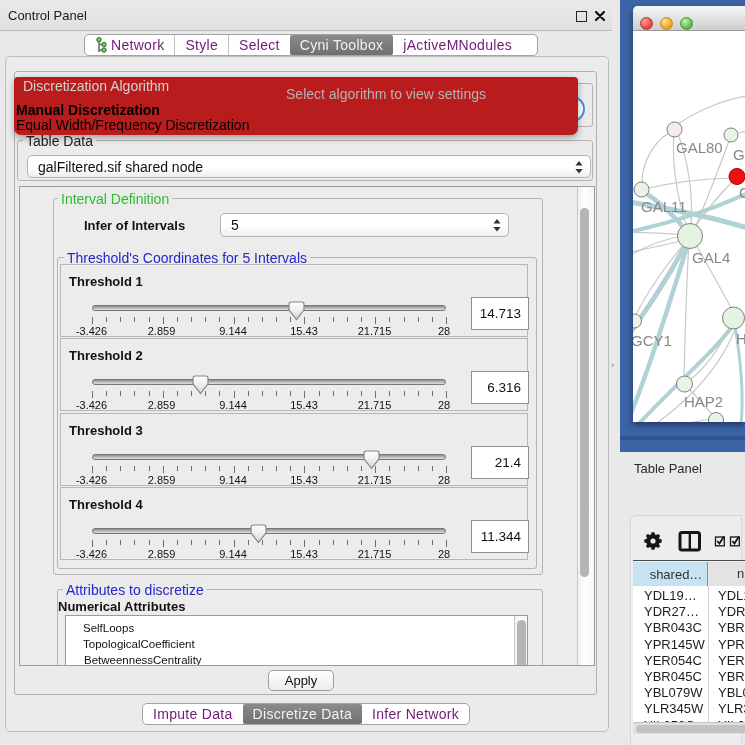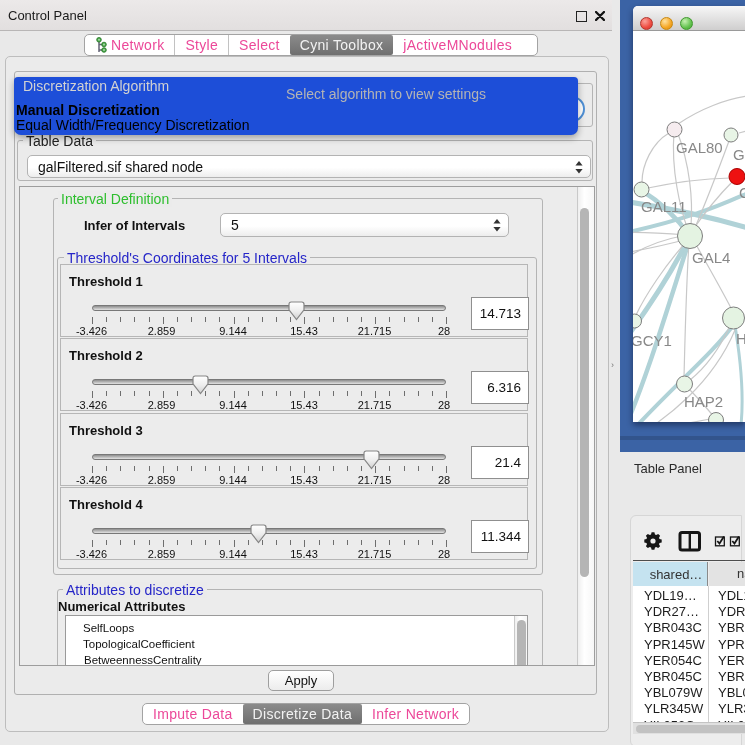--- a/index.html
+++ b/index.html
@@ -5,21 +5,21 @@
 html,body{margin:0;padding:0;}
 body{width:745px;height:745px;background:#e9e9e9;font-family:"Liberation Sans",sans-serif;position:relative;overflow:hidden;}
 .abs{position:absolute;}
 .b13{font-size:13px;font-weight:bold;color:#111;}
 
 #titlebar{left:0;top:0;width:612px;height:30px;background:linear-gradient(#ece9e9,#e2dfdf);border-bottom:1px solid #b8b6b6;}
 #titlebar .tt{position:absolute;left:8px;top:8px;font-size:13px;color:#1a1a1a;}
 #btnFloat{left:576px;top:11px;width:9px;height:9px;border:1.5px solid #222;box-sizing:content-box;}
 
 .seg{display:flex;align-items:center;background:#fff;border:1px solid #a3a3a3;border-radius:5px;height:22px;box-sizing:border-box;}
-.seg .it{font-size:14px;letter-spacing:0.3px;color:#ec4899;padding:0 10px;height:20px;line-height:20px;white-space:nowrap;}
+.seg .it{font-size:14px;letter-spacing:0.3px;color:#701a75;padding:0 10px;height:20px;line-height:20px;white-space:nowrap;}
 .seg .sep{width:1px;height:20px;background:#c2c2c2;}
 .seg .sel{background:linear-gradient(#8b8b8b,#6f6f6f);color:#f2f2f2;height:20px;border-radius:2px;}
 #tabsTop{left:84px;top:34px;}
 #tabsBottom{left:142px;top:703px;}
 #outerPanel{left:5px;top:56px;width:604px;height:676px;border:1px solid #bdbdbd;border-radius:5px;background:#ebebeb;box-sizing:border-box;}
 #innerPanel{left:14px;top:71px;width:583px;height:624px;border:1px solid #b0b0b0;border-radius:3px;background:#ebebeb;box-sizing:border-box;}
 
 .group{border:1px solid #b4b4b4;border-radius:3px;box-sizing:border-box;}
 .gtitle{position:absolute;font-size:14px;background:#ebebeb;padding:0 3px;white-space:nowrap;}
 
@@ -35,21 +35,21 @@
 .track{position:absolute;left:31px;top:40px;width:354px;height:6px;border:1px solid #787878;border-radius:3px;background:linear-gradient(#8d8d8d,#e3e3e3);box-sizing:border-box;}
 .ticks{position:absolute;left:31px;top:52px;width:355px;height:5px;background:repeating-linear-gradient(90deg,#6e6e6e 0 1px,transparent 1px 14.16px);}
 .mtick{position:absolute;top:52px;width:1px;height:7px;background:#6e6e6e;}
 .slabel{position:absolute;top:60px;font-size:11px;color:#111;transform:translateX(-50%);white-space:nowrap;}
 .tname{position:absolute;left:8px;top:9px;font-size:13px;font-weight:bold;color:#111;}
 .vbox{position:absolute;left:410px;top:32px;width:58px;height:33px;background:#fff;border:1px solid #8f8f8f;font-size:13.5px;color:#111;text-align:right;line-height:31px;padding-right:7px;box-sizing:border-box;}
 .thumb{position:absolute;width:17px;height:20px;margin-left:-8.5px;}
 
 #attrList{left:65px;top:615px;width:463px;height:51px;background:#fff;border:1px solid #9a9a9a;box-sizing:border-box;font-size:11.5px;color:#111;overflow:hidden;padding-left:28px;}
 
-#popup{left:14px;top:77px;width:564px;height:58px;background:#1d4ed8;border-radius:4px 4px 7px 7px;box-shadow:0 3px 7px rgba(0,0,0,0.33);}
+#popup{left:14px;top:77px;width:564px;height:58px;background:#b91c1c;border-radius:4px 4px 7px 7px;box-shadow:0 3px 7px rgba(0,0,0,0.33);}
 
 #applyBtn{left:268px;top:670px;width:66px;height:21px;background:linear-gradient(#ffffff,#ececec);border:1px solid #9e9e9e;border-radius:5px;font-size:13px;color:#111;text-align:center;line-height:19px;box-sizing:border-box;}
 
 #bluePanel{left:620px;top:0;width:125px;height:452px;background:#3b63a5;}
 #netWin{left:633px;top:6px;width:112px;height:416px;background:#fff;border-radius:5px 0 0 0;box-shadow:0 3px 6px rgba(0,0,20,0.45);}
 #netTitle{left:0;top:0;width:112px;height:24px;background:linear-gradient(#f7f7f7,#cfcece);border-bottom:1px solid #9a9a9a;border-radius:5px 0 0 0;}
 .light{position:absolute;top:11px;width:13px;height:13px;border-radius:50%;}
 #tablePanelLabel{left:634px;top:461px;font-size:13px;color:#2a2a2a;}
 #tableBox{left:630px;top:515px;width:112px;height:232px;background:#ededed;border:1px solid #d6d6d6;border-radius:6px 0 0 6px;box-sizing:border-box;}
 #tblHead{position:absolute;left:2px;top:44px;width:113px;height:26px;border-top:1px solid #4d4d4d;box-sizing:border-box;}

